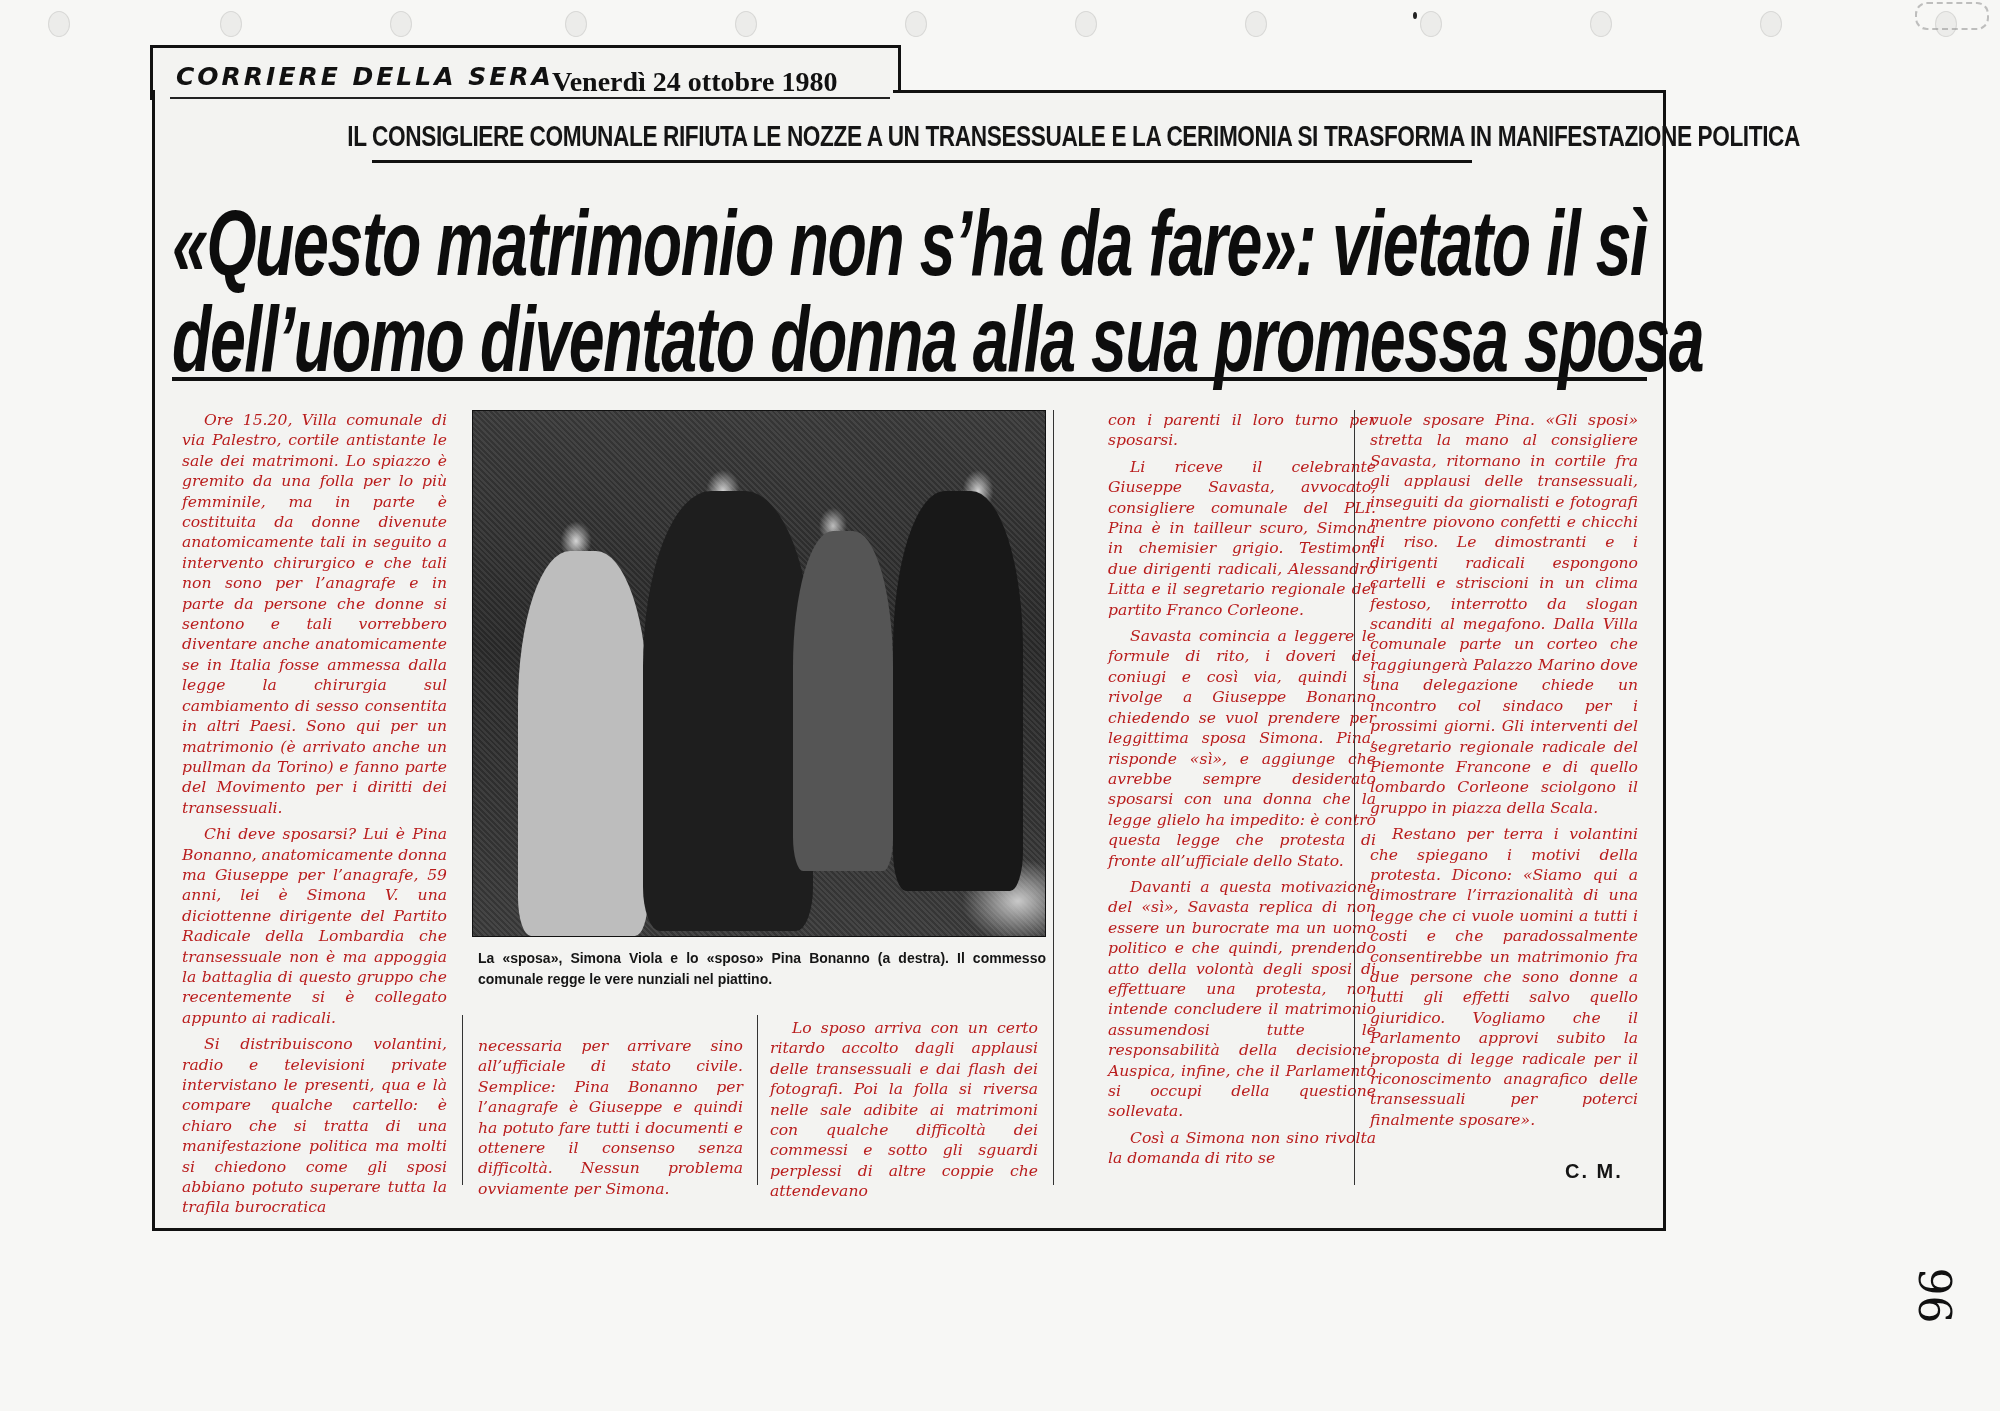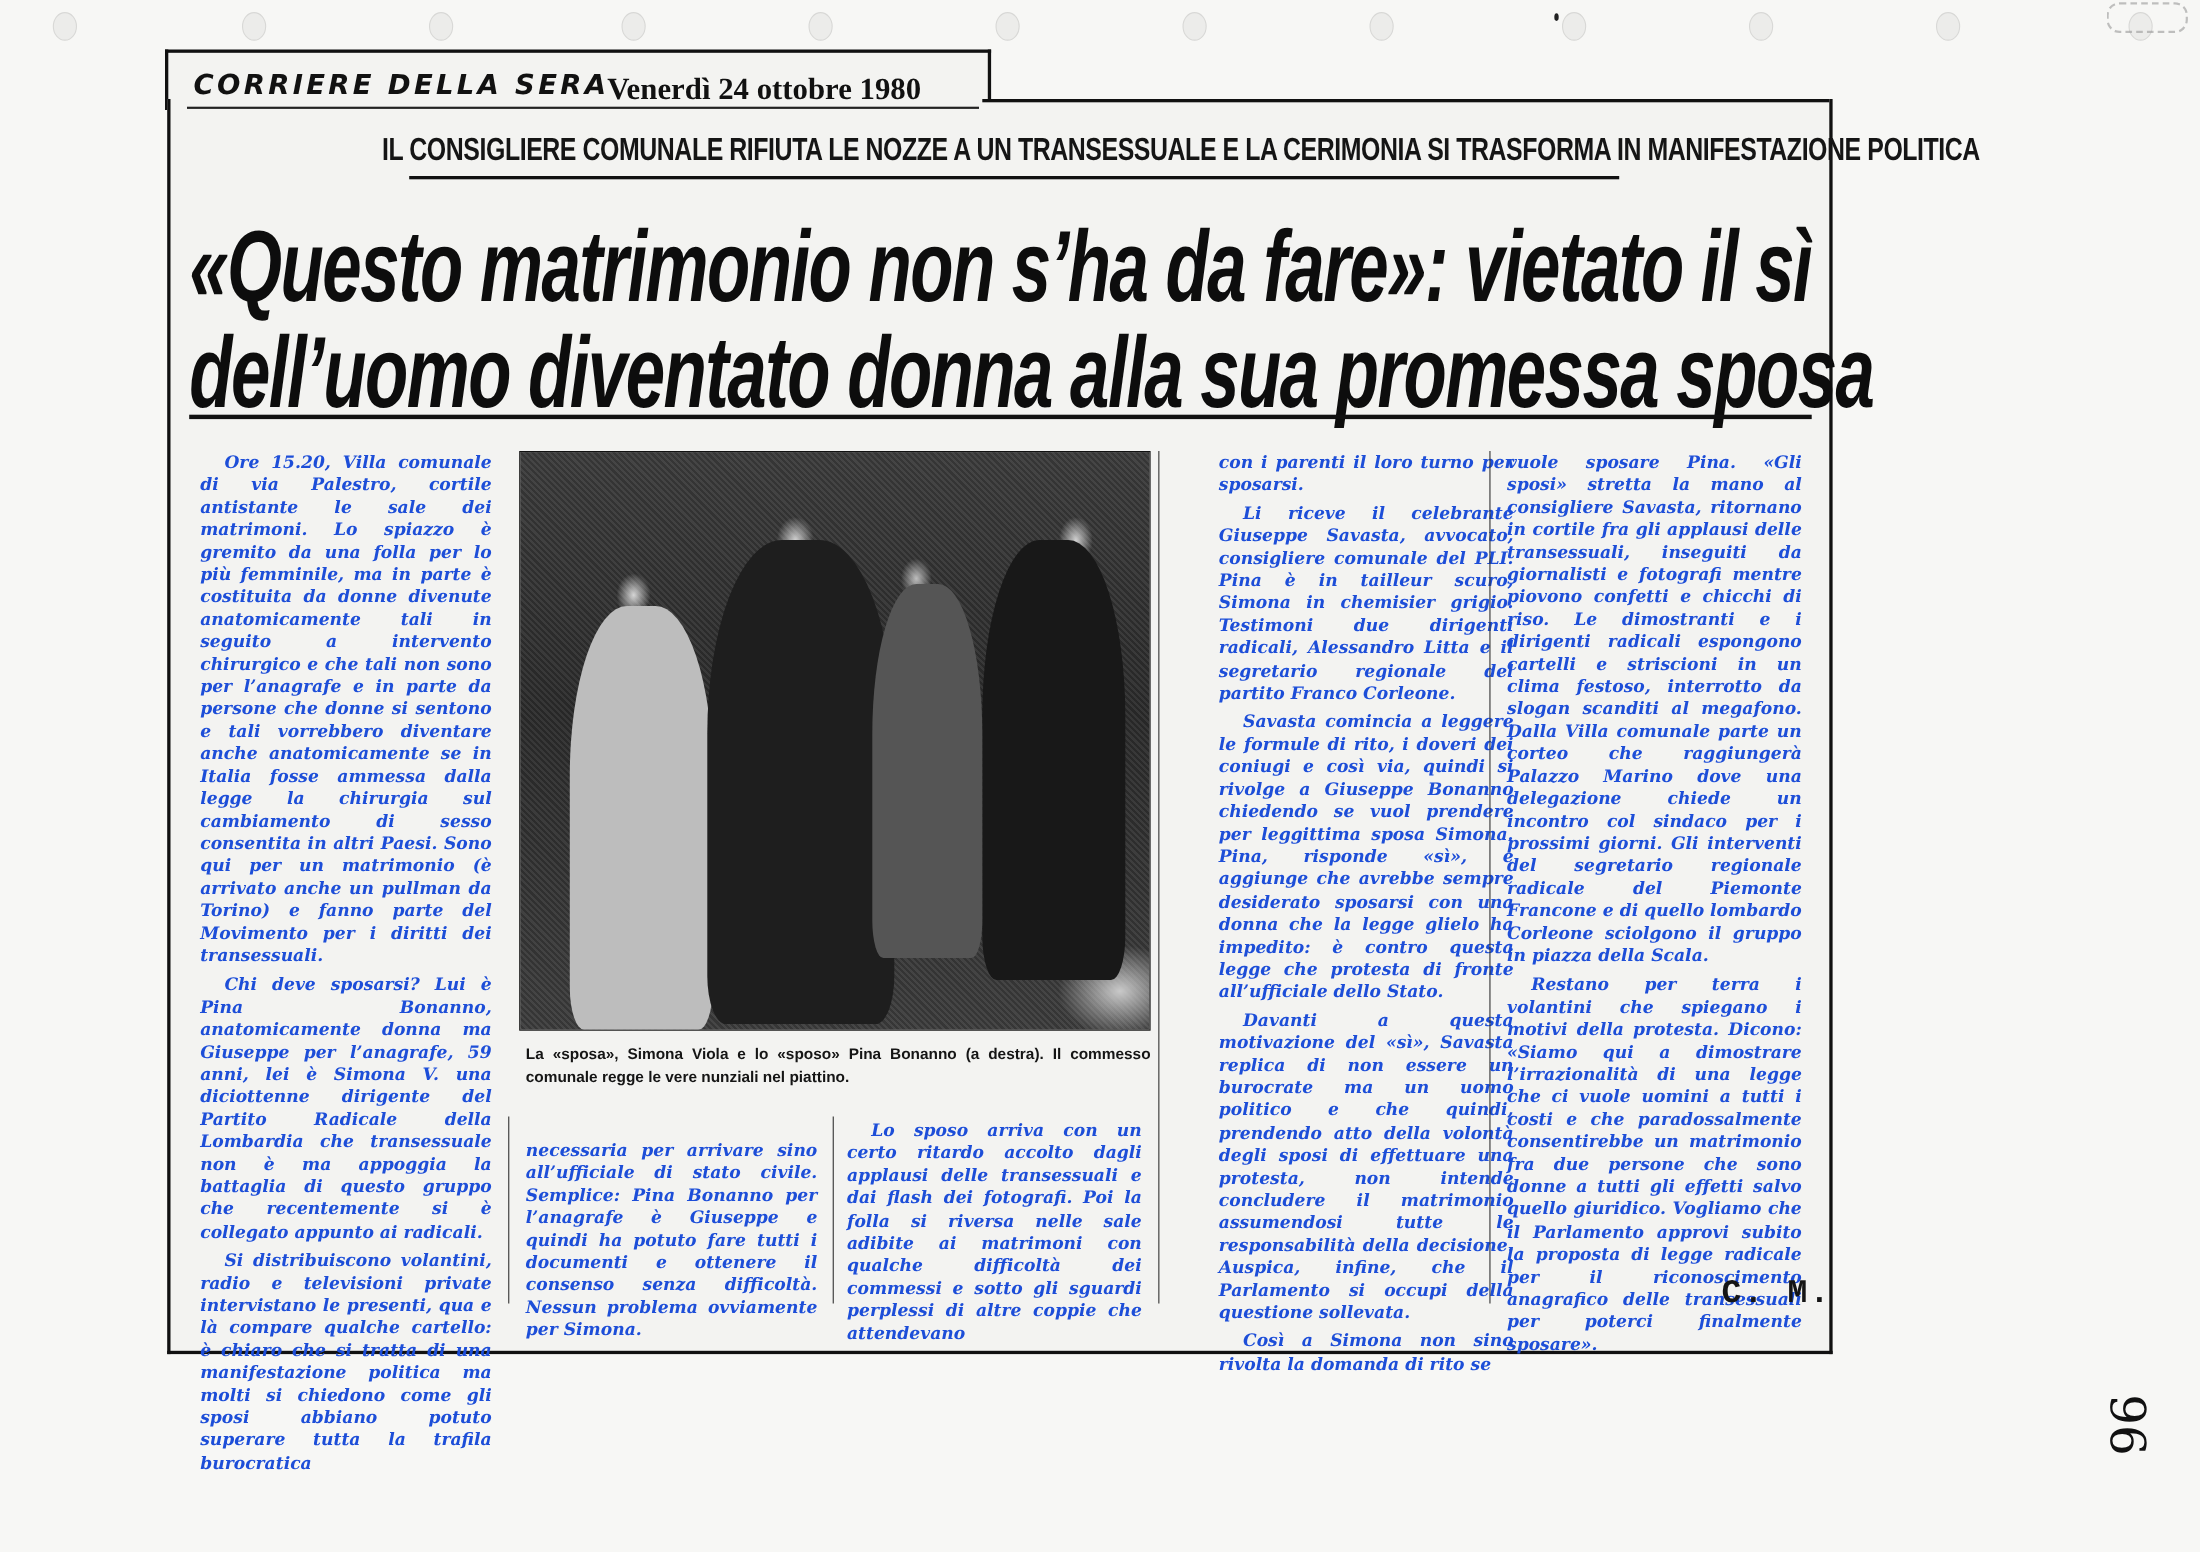--- a/index.html
+++ b/index.html
@@ -43,22 +43,22 @@
     .kicker-rule { position: absolute; left: 372px; top: 160px; width: 1100px; height: 3px; background: #111; }
     .headline {
       position: absolute; left: 172px; top: 195px; width: 1470px;
       font-family: "Liberation Sans", sans-serif; font-weight: bold; font-style: italic;
       font-size: 92px; line-height: 96px; letter-spacing: -2px; white-space: nowrap;
       transform: scaleX(0.70); transform-origin: left top; color: #0d0d0d;
     }
     .headline div { width: 2100px; }
     .head-rule { position: absolute; left: 172px; top: 377px; width: 1475px; height: 4px; background: #111; }
     .col {
-      position: absolute; font-family: "DejaVu Serif", serif; font-style: italic; font-weight: bold;
-      font-size: 15.6px; line-height: 20.4px; text-align: justify; color: #1d4ed8;
+      position: absolute; font-family: "DejaVu Serif", serif; font-style: italic; font-weight: normal;
+      font-size: 15.6px; line-height: 20.4px; text-align: justify; color: #b91c1c;
       hyphens: auto;
     }
     .col p { margin: 0 0 6px 0; text-indent: 22px; }
     .col p.noind { text-indent: 0; }
     .vrule { position: absolute; width: 1px; background: #333; }
     .photo {
       position: absolute; left: 472px; top: 410px; width: 572px; height: 525px;
       background:
         radial-gradient(ellipse 60px 220px at 110px 340px, #cfcfcf 0%, #bdbdbd 70%, transparent 72%),
         radial-gradient(ellipse 22px 28px at 103px 130px, #d5d5d5 0%, transparent 70%),
@@ -71,21 +71,21 @@
       border: 1px solid #111;
     }
     .photo .fig { position: absolute; border-radius: 40% 40% 10% 10%; }
     .caption {
       position: absolute; left: 478px; top: 948px; width: 568px;
       font-family: "Liberation Sans", sans-serif; font-weight: bold; font-size: 14px; line-height: 21px;
       text-align: justify; color: #151515;
     }
     .byline {
       position: absolute; left: 1565px; top: 1160px;
-      font-family: Liberation Mono, monospace; font-weight: bold; font-size: 30px; letter-spacing: 2px;
+      font-family: Liberation Sans, sans-serif; font-weight: bold; font-size: 20px; letter-spacing: 2px;
     }
     .pagenum {
       position: absolute; left: 1908px; top: 1270px; font-family: "DejaVu Serif", serif;
       font-size: 44px; transform: rotate(-90deg); transform-origin: center; color: #111;
     }
     .corner-mark {
       position: absolute; left: 1915px; top: 2px; width: 70px; height: 24px;
       border: 2px dashed #999; border-radius: 12px; opacity: 0.6;
     }
     .speck { position: absolute; background: #222; border-radius: 50%; }

